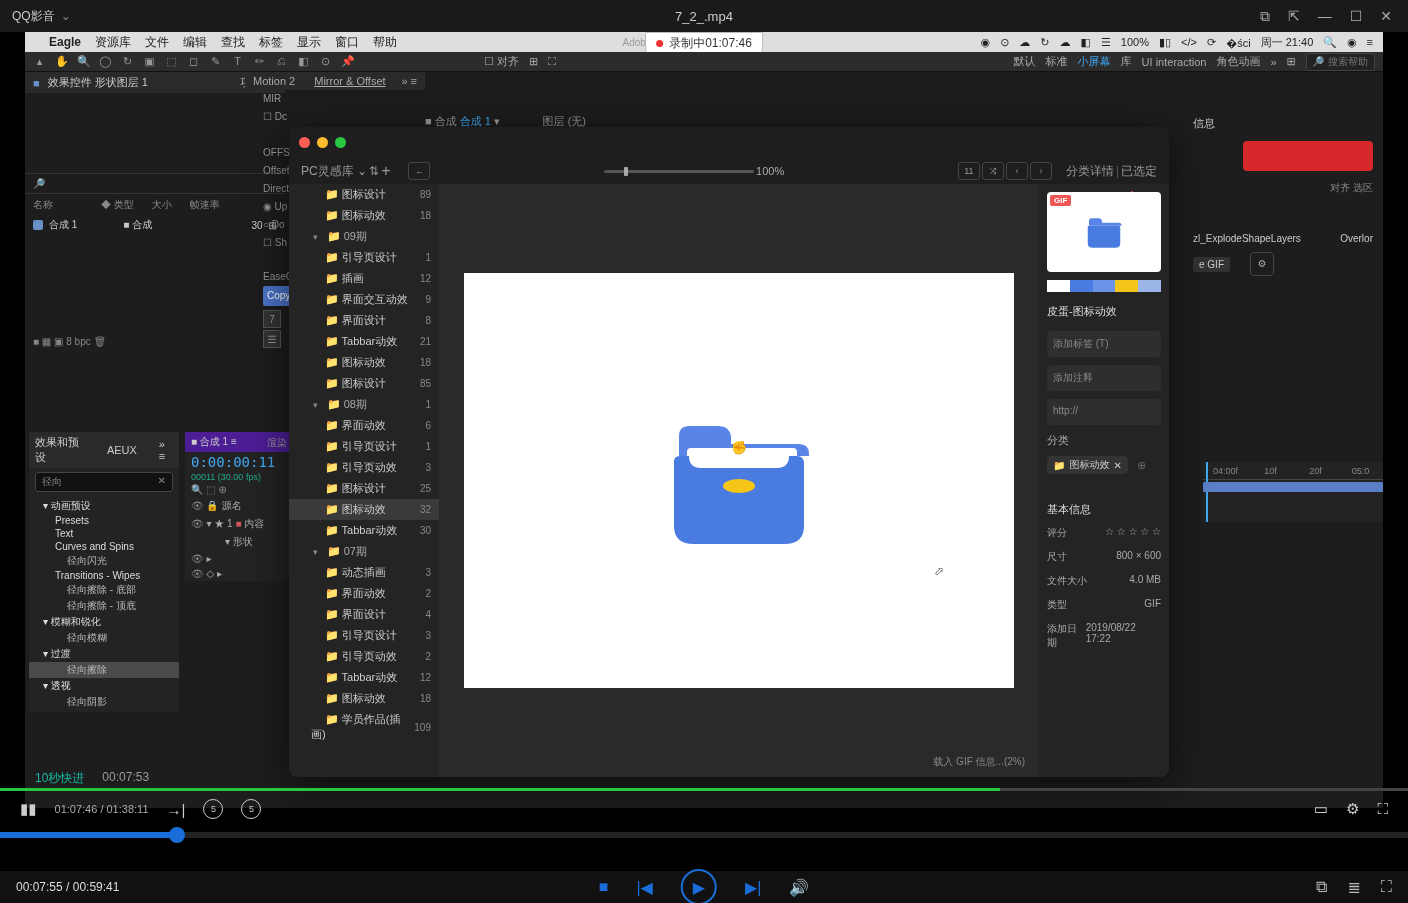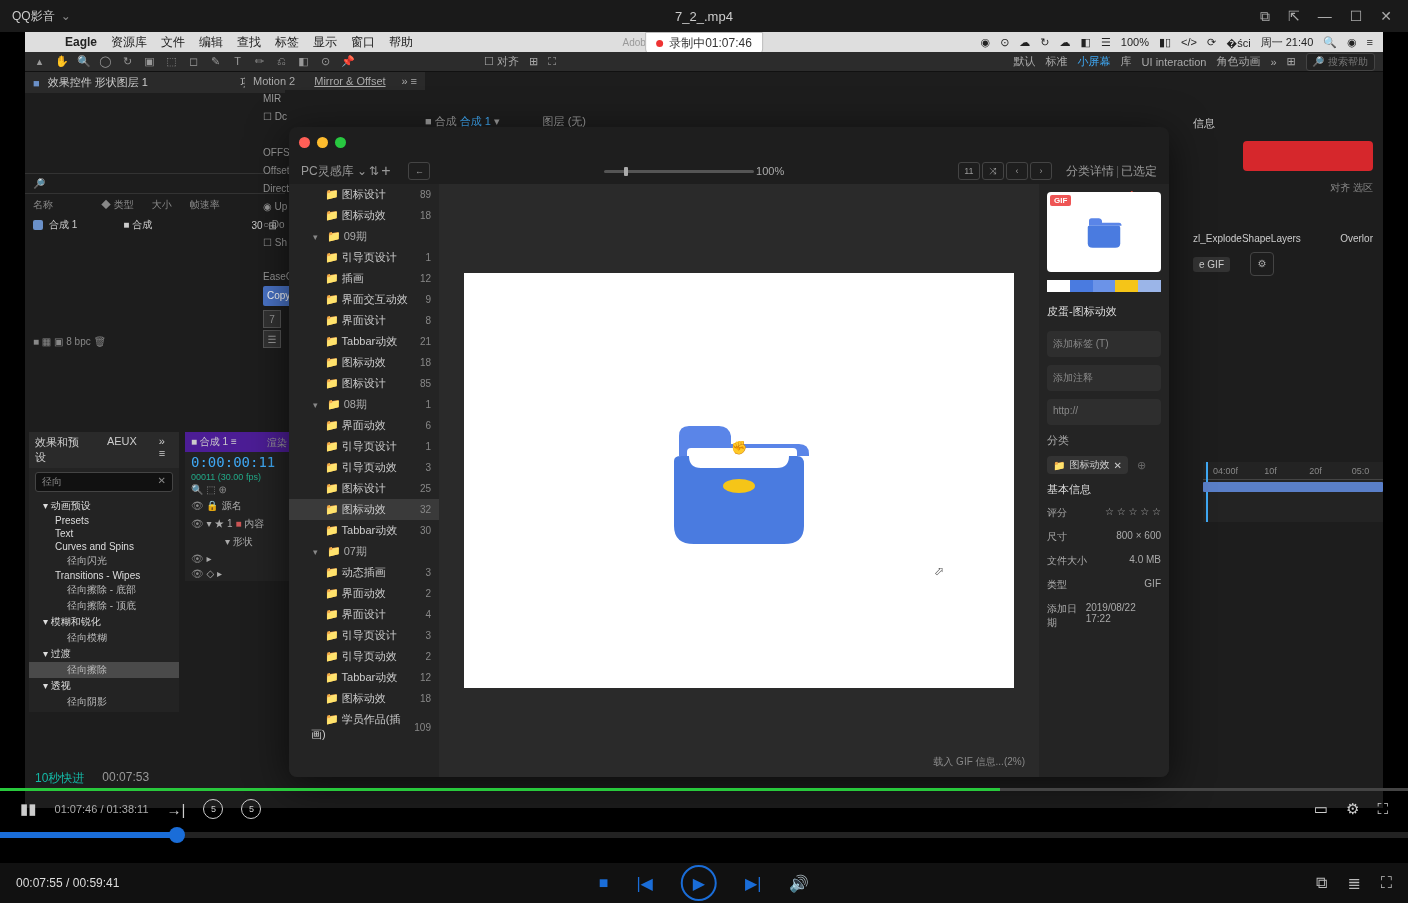--- a/index.html
+++ b/index.html
@@ -5,38 +5,38 @@
 * { margin:0; padding:0; box-sizing:border-box; font-family:"Segoe UI",Arial,sans-serif; user-select:none; }
 html,body { width:1408px; height:903px; background:#000; color:#ccc; overflow:hidden; font-size:12px; }
 .titlebar { height:32px; background:#1a1a1a; display:flex; align-items:center; position:relative; }
 .titlebar-left { display:flex; align-items:center; gap:6px; padding-left:12px; }
 .title-center { position:absolute; left:50%; transform:translateX(-50%); color:#ccc; font-size:13px; }
 .titlebar-right { margin-left:auto; display:flex; align-items:center; gap:18px; padding-right:16px; color:#aaa; }
 .titlebar-right span { font-size:14px; cursor:pointer; }
 .mac-menubar { height:20px; background:#dedede; color:#222; display:flex; align-items:center; font-size:12px; padding:0 10px; gap:14px; margin:0 25px; position:relative; }
 .mac-menubar .apple { font-size:14px; }
 .mac-menubar .right { margin-left:auto; display:flex; align-items:center; gap:10px; font-size:11px; }
-.mac-menubar .appname { font-weight:bold;margin-left:16px; }
+.mac-menubar .appname { font-weight:bold; }
 .rec-pill { position:absolute; left:50%; transform:translateX(-50%); top:0; background:#fff; border:1px solid #bbb; border-radius:0 0 6px 6px; padding:2px 10px; font-size:12px; color:#333; display:flex; align-items:center; gap:6px; }
 .rec-dot { width:7px; height:7px; background:#e33; border-radius:50%; display:inline-block; }
 .content { position:relative; height:756px; margin:0 25px; background:#1d1d1d; overflow:hidden; }
 .ae-topbar { height:20px; background:#2c2c2c; border-bottom:1px solid #111; display:flex; align-items:center; padding:0 8px; gap:10px; color:#aaa; font-size:11px; }
 .ae-topbar .spacer { flex:1; }
 .ae-topbar .ws { color:#aaa; } .ae-topbar .ws.active { color:#3fa9f5; }
 .ae-tool-icons { display:flex; gap:9px; color:#999; }
 .ae-tool-icons span { width:13px; text-align:center; }
 .searchbox { background:#222; border:1px solid #444; padding:1px 6px; color:#777; border-radius:3px; font-size:10px; }
 .ae-panels { position:absolute; top:20px; left:0; right:0; bottom:0; }
 .left-strip { position:absolute; left:0; top:0; width:260px; }
 .proj-hdr { background:#2a2a2a; padding:3px 8px; display:flex; align-items:center; gap:8px; font-size:11px; }
 .cols { display:flex; gap:18px; color:#888; font-size:10px; padding:4px 8px; border-top:1px solid #333; }
 .comp-row { display:flex; align-items:center; gap:6px; font-size:10px; padding:2px 8px; }
 .comp-ic { width:10px; height:10px; background:#6a90c8; border-radius:2px; }
 .ep-panel { position:absolute; left:4px; top:360px; width:150px; background:#232323; font-size:11px; }
-.ep-hdr { background:#2a2a2a; padding:3px 6px; display:flex; gap:22px; }
+.ep-hdr { background:#2a2a2a; padding:3px 6px; display:flex; gap:22px;align-items:center; }
 .ep-sr { margin:4px 6px; background:#111; border:1px solid #444; color:#888; padding:2px 6px; font-size:10px; border-radius:3px; }
 .ep-tree { font-size:10px; padding:2px 0; }
 .ep-tree .n { padding:1px 6px 1px 14px; color:#ddd; white-space:nowrap; }
 .ep-tree .n.sel { background:#4a4a4a; }
 .ep-tree .d1 { padding-left:26px; }
 .ep-tree .d2 { padding-left:38px; color:#bbb; }
 .timeline { position:absolute; left:160px; top:360px; width:130px; background:#232323; font-size:10px; }
 .tl-hdr { background:#4c1d95; padding:3px 6px; }
 .tc { color:#3fa9f5; font-family:monospace; font-size:14px; padding:2px 6px; }
 .tc-sub { color:#2a8; font-size:9px; padding:0 6px; }
@@ -93,21 +93,21 @@
 .pctl { position:absolute; left:0; right:0; top:791px; height:36px; display:flex; align-items:center; padding:0 20px; gap:18px; color:#ccc; }
 .pctl .time { font-size:11px; color:#aaa; }
 .pctl .flex { flex:1; }
 .pctl .ic { font-size:15px; cursor:pointer; color:#ccc; }
 .loop { width:20px;height:20px;border:1.5px solid #ccc;border-radius:50%;font-size:9px;line-height:18px;text-align:center;}
 
 .vol-track { position:absolute; left:0; right:0; top:832px; height:6px; background:#222; }
 .vol-fill { height:100%; width:12.6%; background:#1a6dd8; }
 .vol-knob { position:absolute; left:12.6%; top:-5px; width:16px; height:16px; background:#1a6dd8; border-radius:50%; transform:translateX(-50%); }
 
-.bottom { position:absolute; left:0; right:0; bottom:0; height:40px; background:#111; display:flex; align-items:center; padding:0 16px; gap:18px; color:#ccc; }
+.bottom { position:absolute; left:0; right:0; bottom:0; height:32px; background:#111; display:flex; align-items:center; padding:0 16px; gap:18px; color:#ccc; }
 .bottom .btime { font-size:12px; color:#ddd; }
 .bottom .center { position:absolute; left:50%; transform:translateX(-50%); display:flex; align-items:center; gap:28px; }
 .bottom .bic { color:#1a6dd8; font-size:16px; cursor:pointer; }
 .play-main { width:36px; height:36px; border:2px solid #1a6dd8; border-radius:50%; display:flex; align-items:center; justify-content:center; }
 .bottom .right { margin-left:auto; display:flex; align-items:center; gap:20px; color:#bbb; font-size:16px;}
 .pin{position:absolute;top:64px;right:32px;color:#888;}
 </style>
 </head>
 <body>
 
@@ -480,21 +480,21 @@
               <span style="background: rgb(107, 147, 232);"></span>
               <span style="background: rgb(245, 197, 24);"></span>
               <span style="background: rgb(155, 181, 232);"></span>
             </div>
           <div class="det-title">皮蛋-图标动效</div>
           <div class="det-box">添加标签 (T)</div>
           <div class="det-box">添加注释</div>
           <div class="det-box">http://</div>
           <div style="color:#aaa">分类</div>
           <div><span class="cat-tag">📁 <span>图标动效</span> ✕</span> <span style="color:#666;margin-left:6px">⊕</span></div>
-          <div style="color:#ddd;margin-top:0">基本信息</div>
+          <div style="color:#ddd;margin-top:20px">基本信息</div>
           <div class="info-line">
               <span>评分</span>
               <span>☆ ☆ ☆ ☆ ☆</span>
             </div>
           <div class="info-line">
               <span>尺寸</span>
               <span>800 × 600</span>
             </div>
           <div class="info-line">
               <span>文件大小</span>

